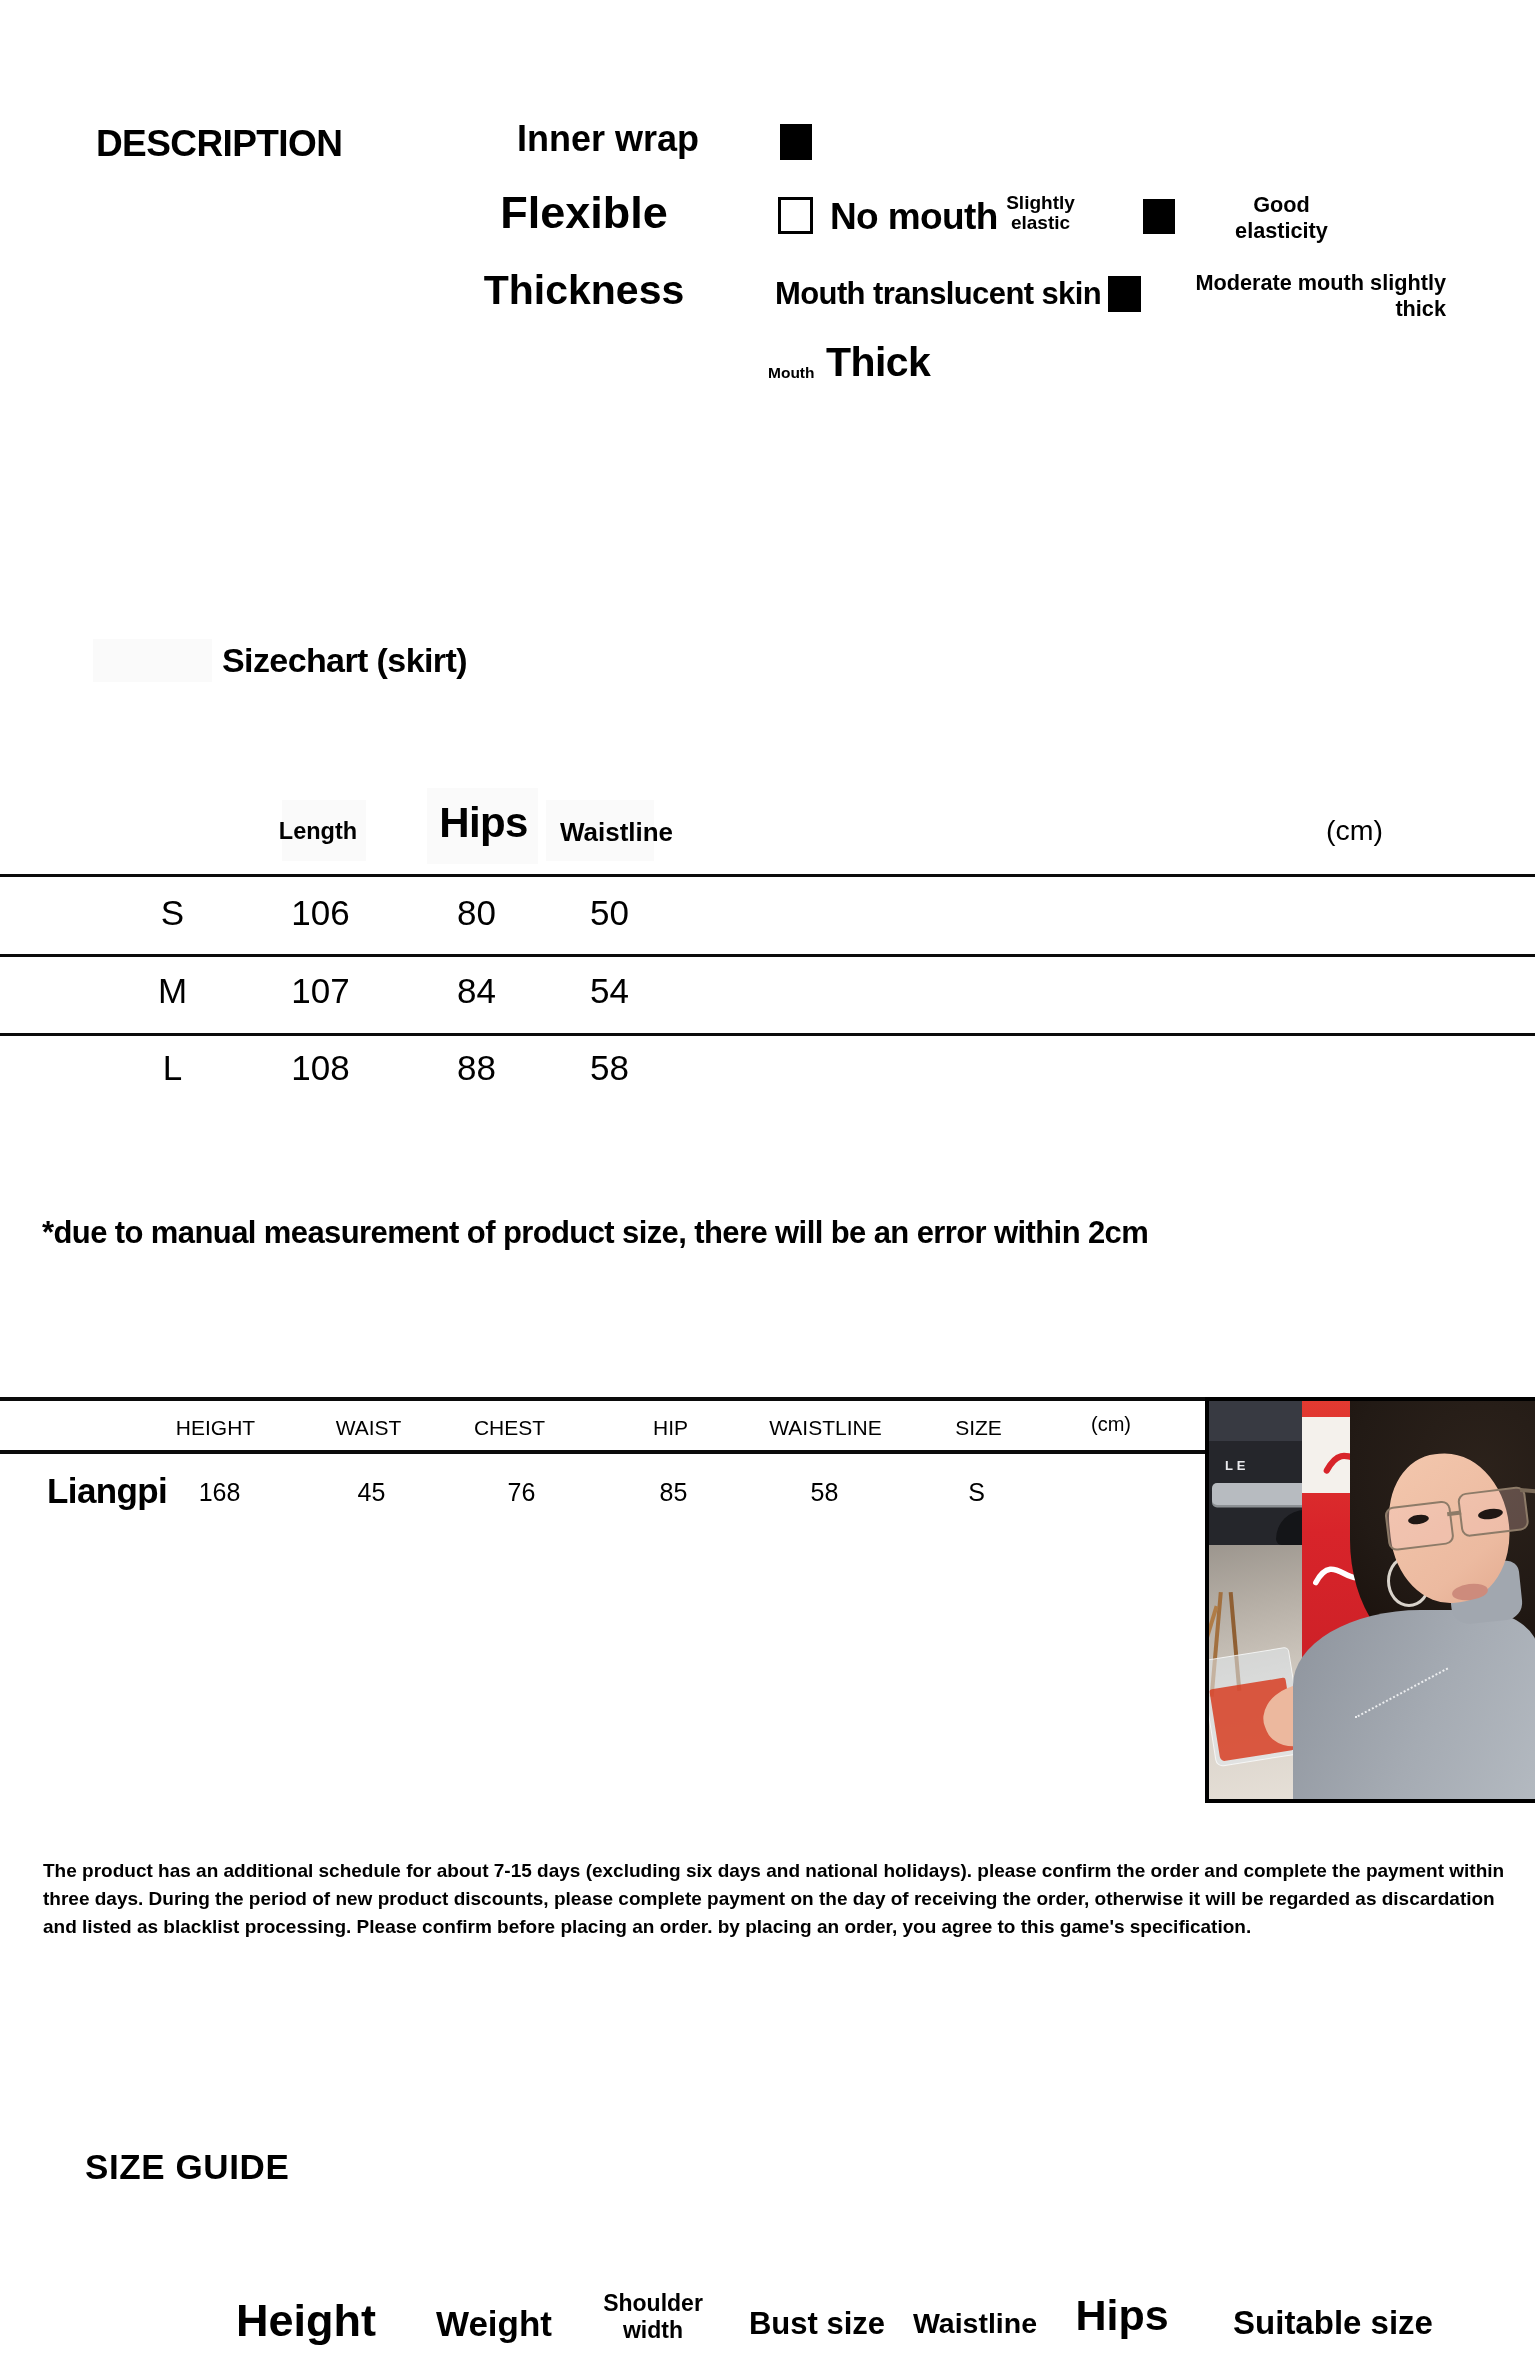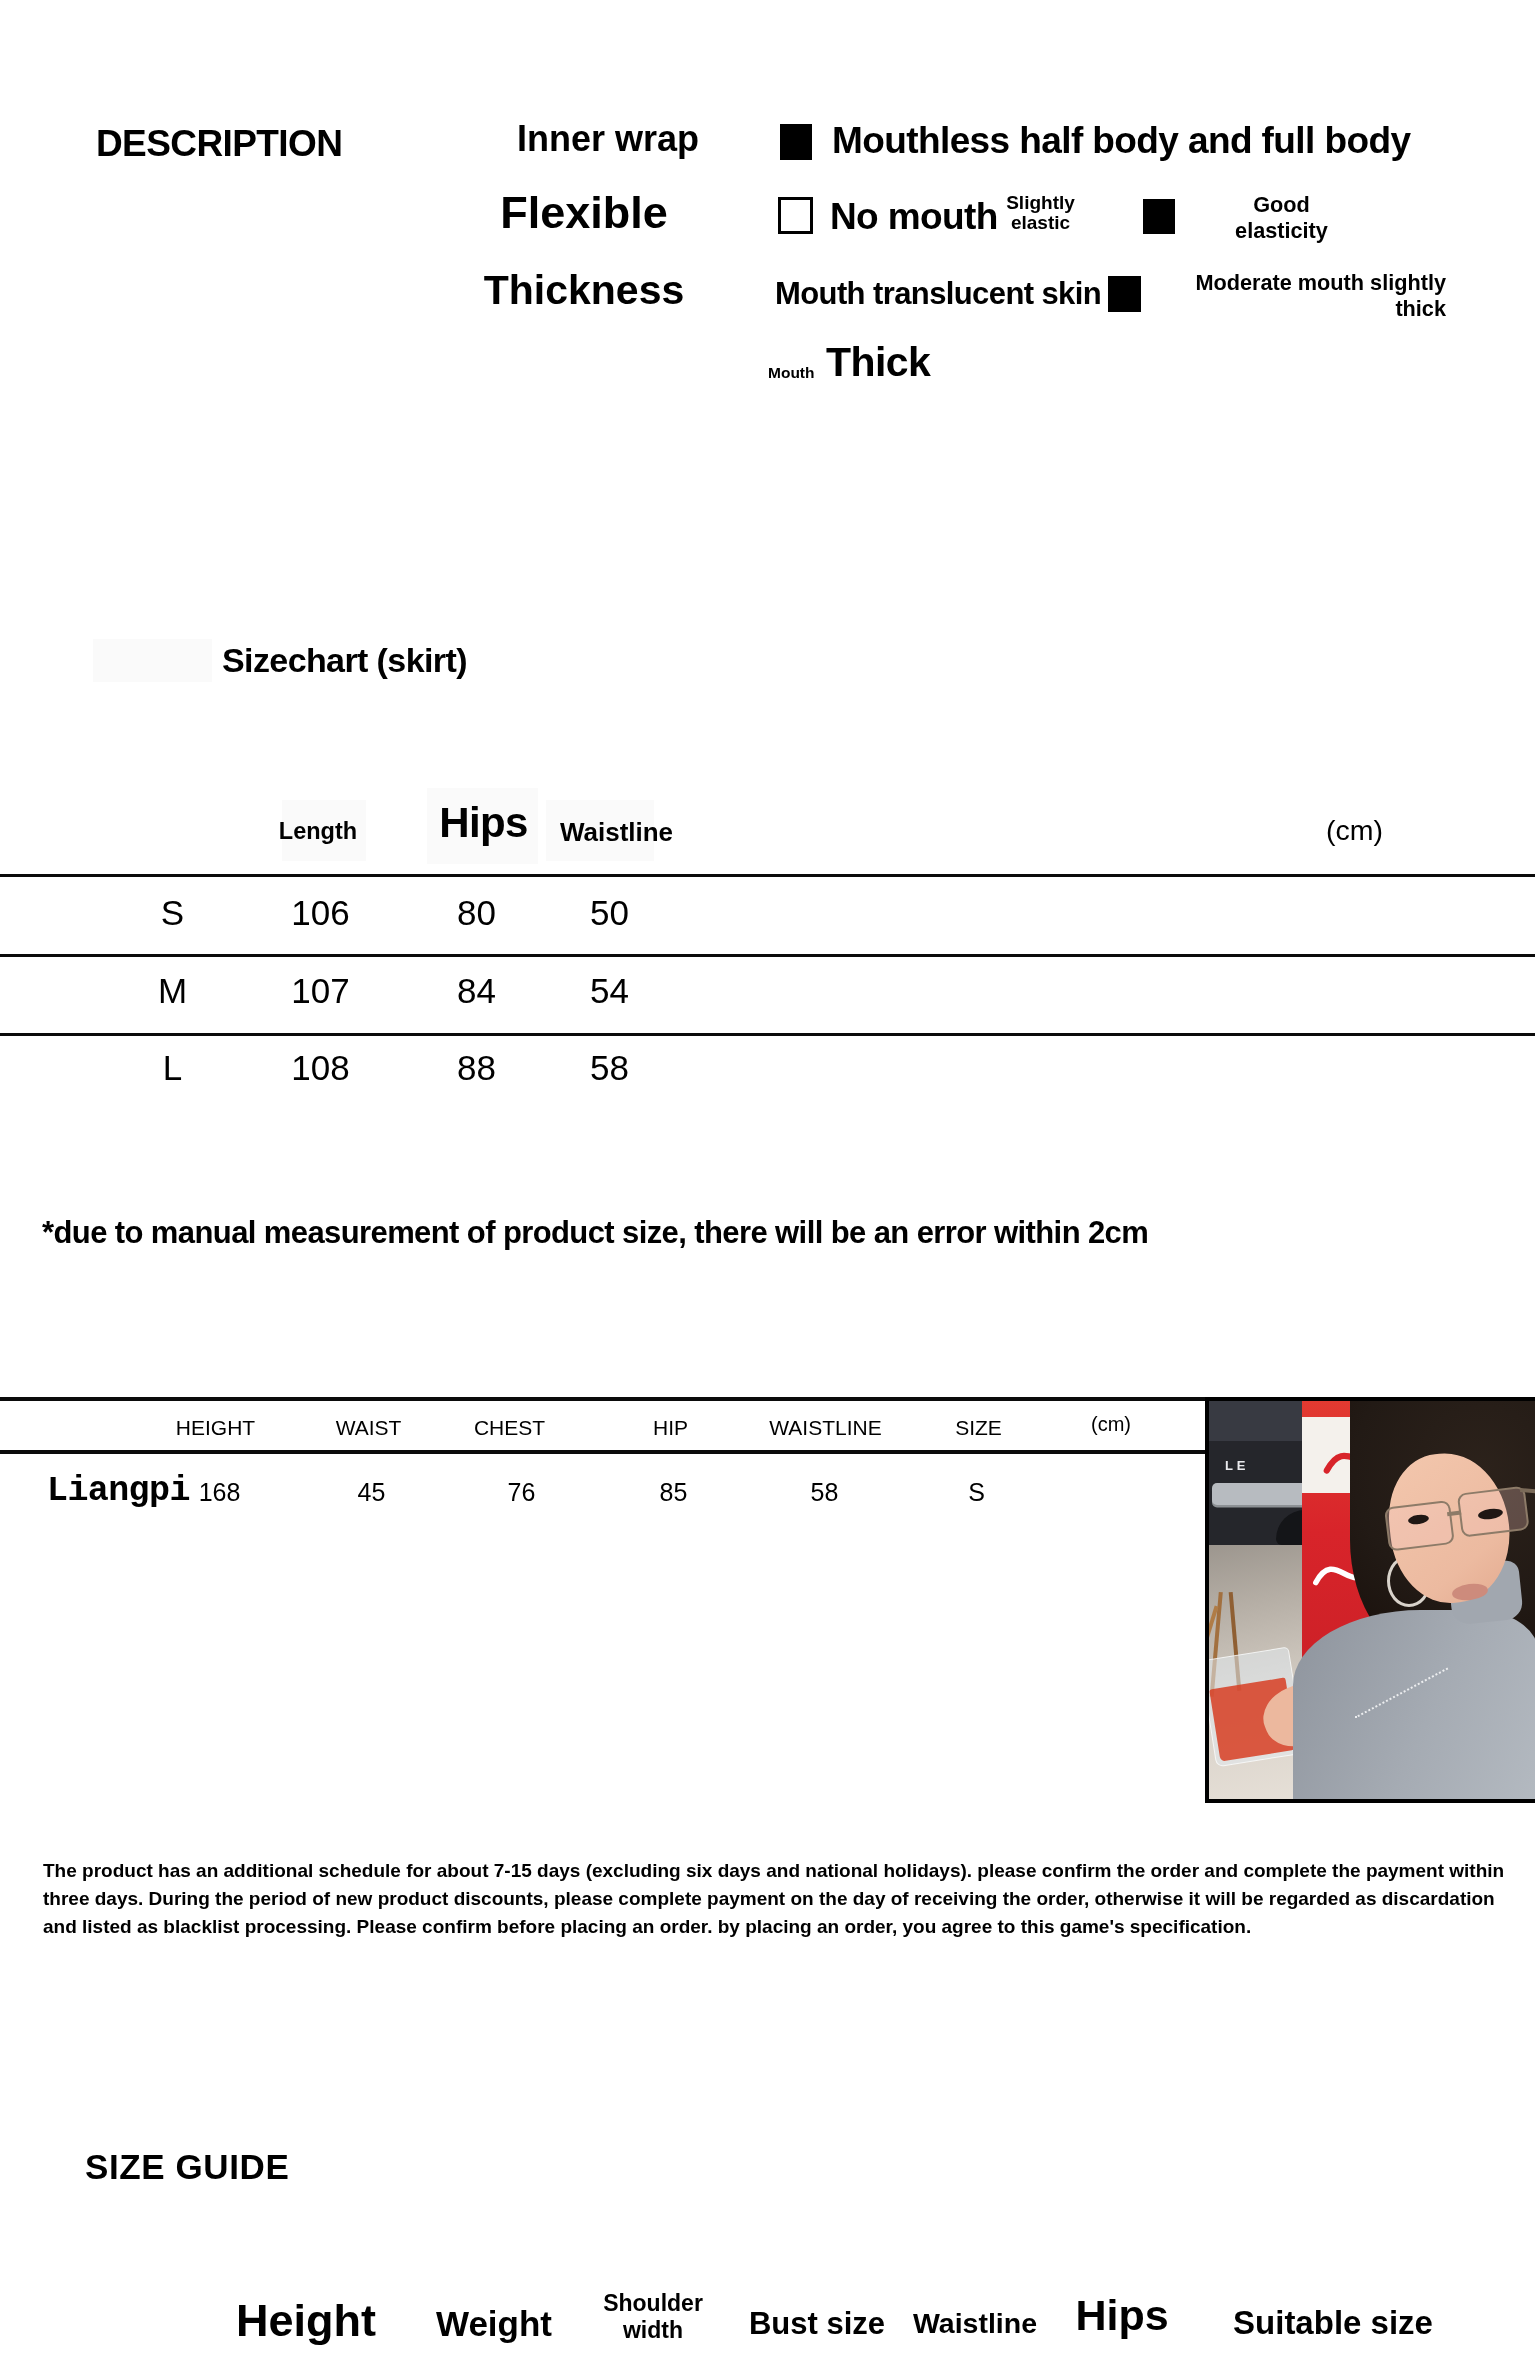--- a/index.html
+++ b/index.html
@@ -76,21 +76,20 @@
 </style>
 </head>
 <body>
 
 <div class="page">
 
   <div class="abs b tight nw" style="left:96px;top:123px;font-size:37px;">DESCRIPTION</div>
 
   <div class="abs b c nw" style="left:478px;top:118px;width:260px;font-size:36px;">Inner wrap</div>
   <span class="sq" style="left:780px;top:124px;width:32px;height:36px;" data-state="filled"></span>
-  <div class="abs b tight nw" style="left:832px;top:120px;font-size:37px;">Mouthless half body and full body</div>
 
   <div class="abs b c nw" style="left:454px;top:187px;width:260px;font-size:45px;">Flexible</div>
   <span class="sq" style="left:778px;top:197px;width:35px;height:37px;" data-state="empty"></span>
   <div class="abs b tight nw" style="left:830px;top:196px;font-size:37px;">No mouth</div>
   <div class="abs b c pre" style="left:988px;top:193px;width:105px;font-size:19px;line-height:20px;">Slightly
 elastic</div>
   <span class="sq" style="left:1143px;top:199px;width:32px;height:35px;" data-state="filled"></span>
   <div class="abs b c pre" style="left:1207px;top:192px;width:149px;font-size:21.7px;line-height:26px;">Good
 elasticity</div>
 
@@ -139,21 +138,21 @@
   <div class="hline" style="top:1397px;width:1207px;height:3.7px;"></div>
   <div class="mh" style="left:141px;">HEIGHT</div>
   <div class="mh" style="left:294px;">WAIST</div>
   <div class="mh" style="left:435px;">CHEST</div>
   <div class="mh" style="left:596px;">HIP</div>
   <div class="mh" style="left:751px;">WAISTLINE</div>
   <div class="mh" style="left:904px;">SIZE</div>
   <div class="abs nw" style="left:1091px;top:1413px;font-size:20px;">(cm)</div>
   <div class="hline" style="top:1450px;width:1207px;height:3.7px;"></div>
 
-  <div class="abs b tight nw" style="left:47px;top:1471px;font-size:35px;font-family:Liberation Mono, monospace;">Liangpi</div>
+  <div class="abs b tight nw" style="left:47px;top:1471px;font-size:35px;">Liangpi</div>
   <div class="mv" style="left:167px;">168</div>
   <div class="mv" style="left:319px;">45</div>
   <div class="mv" style="left:469px;">76</div>
   <div class="mv" style="left:621px;">85</div>
   <div class="mv" style="left:772px;">58</div>
   <div class="mv" style="left:924px;">S</div>
 
   <div class="photo">
     <div class="abs p-ground"></div>
     <div class="abs p-suv">

